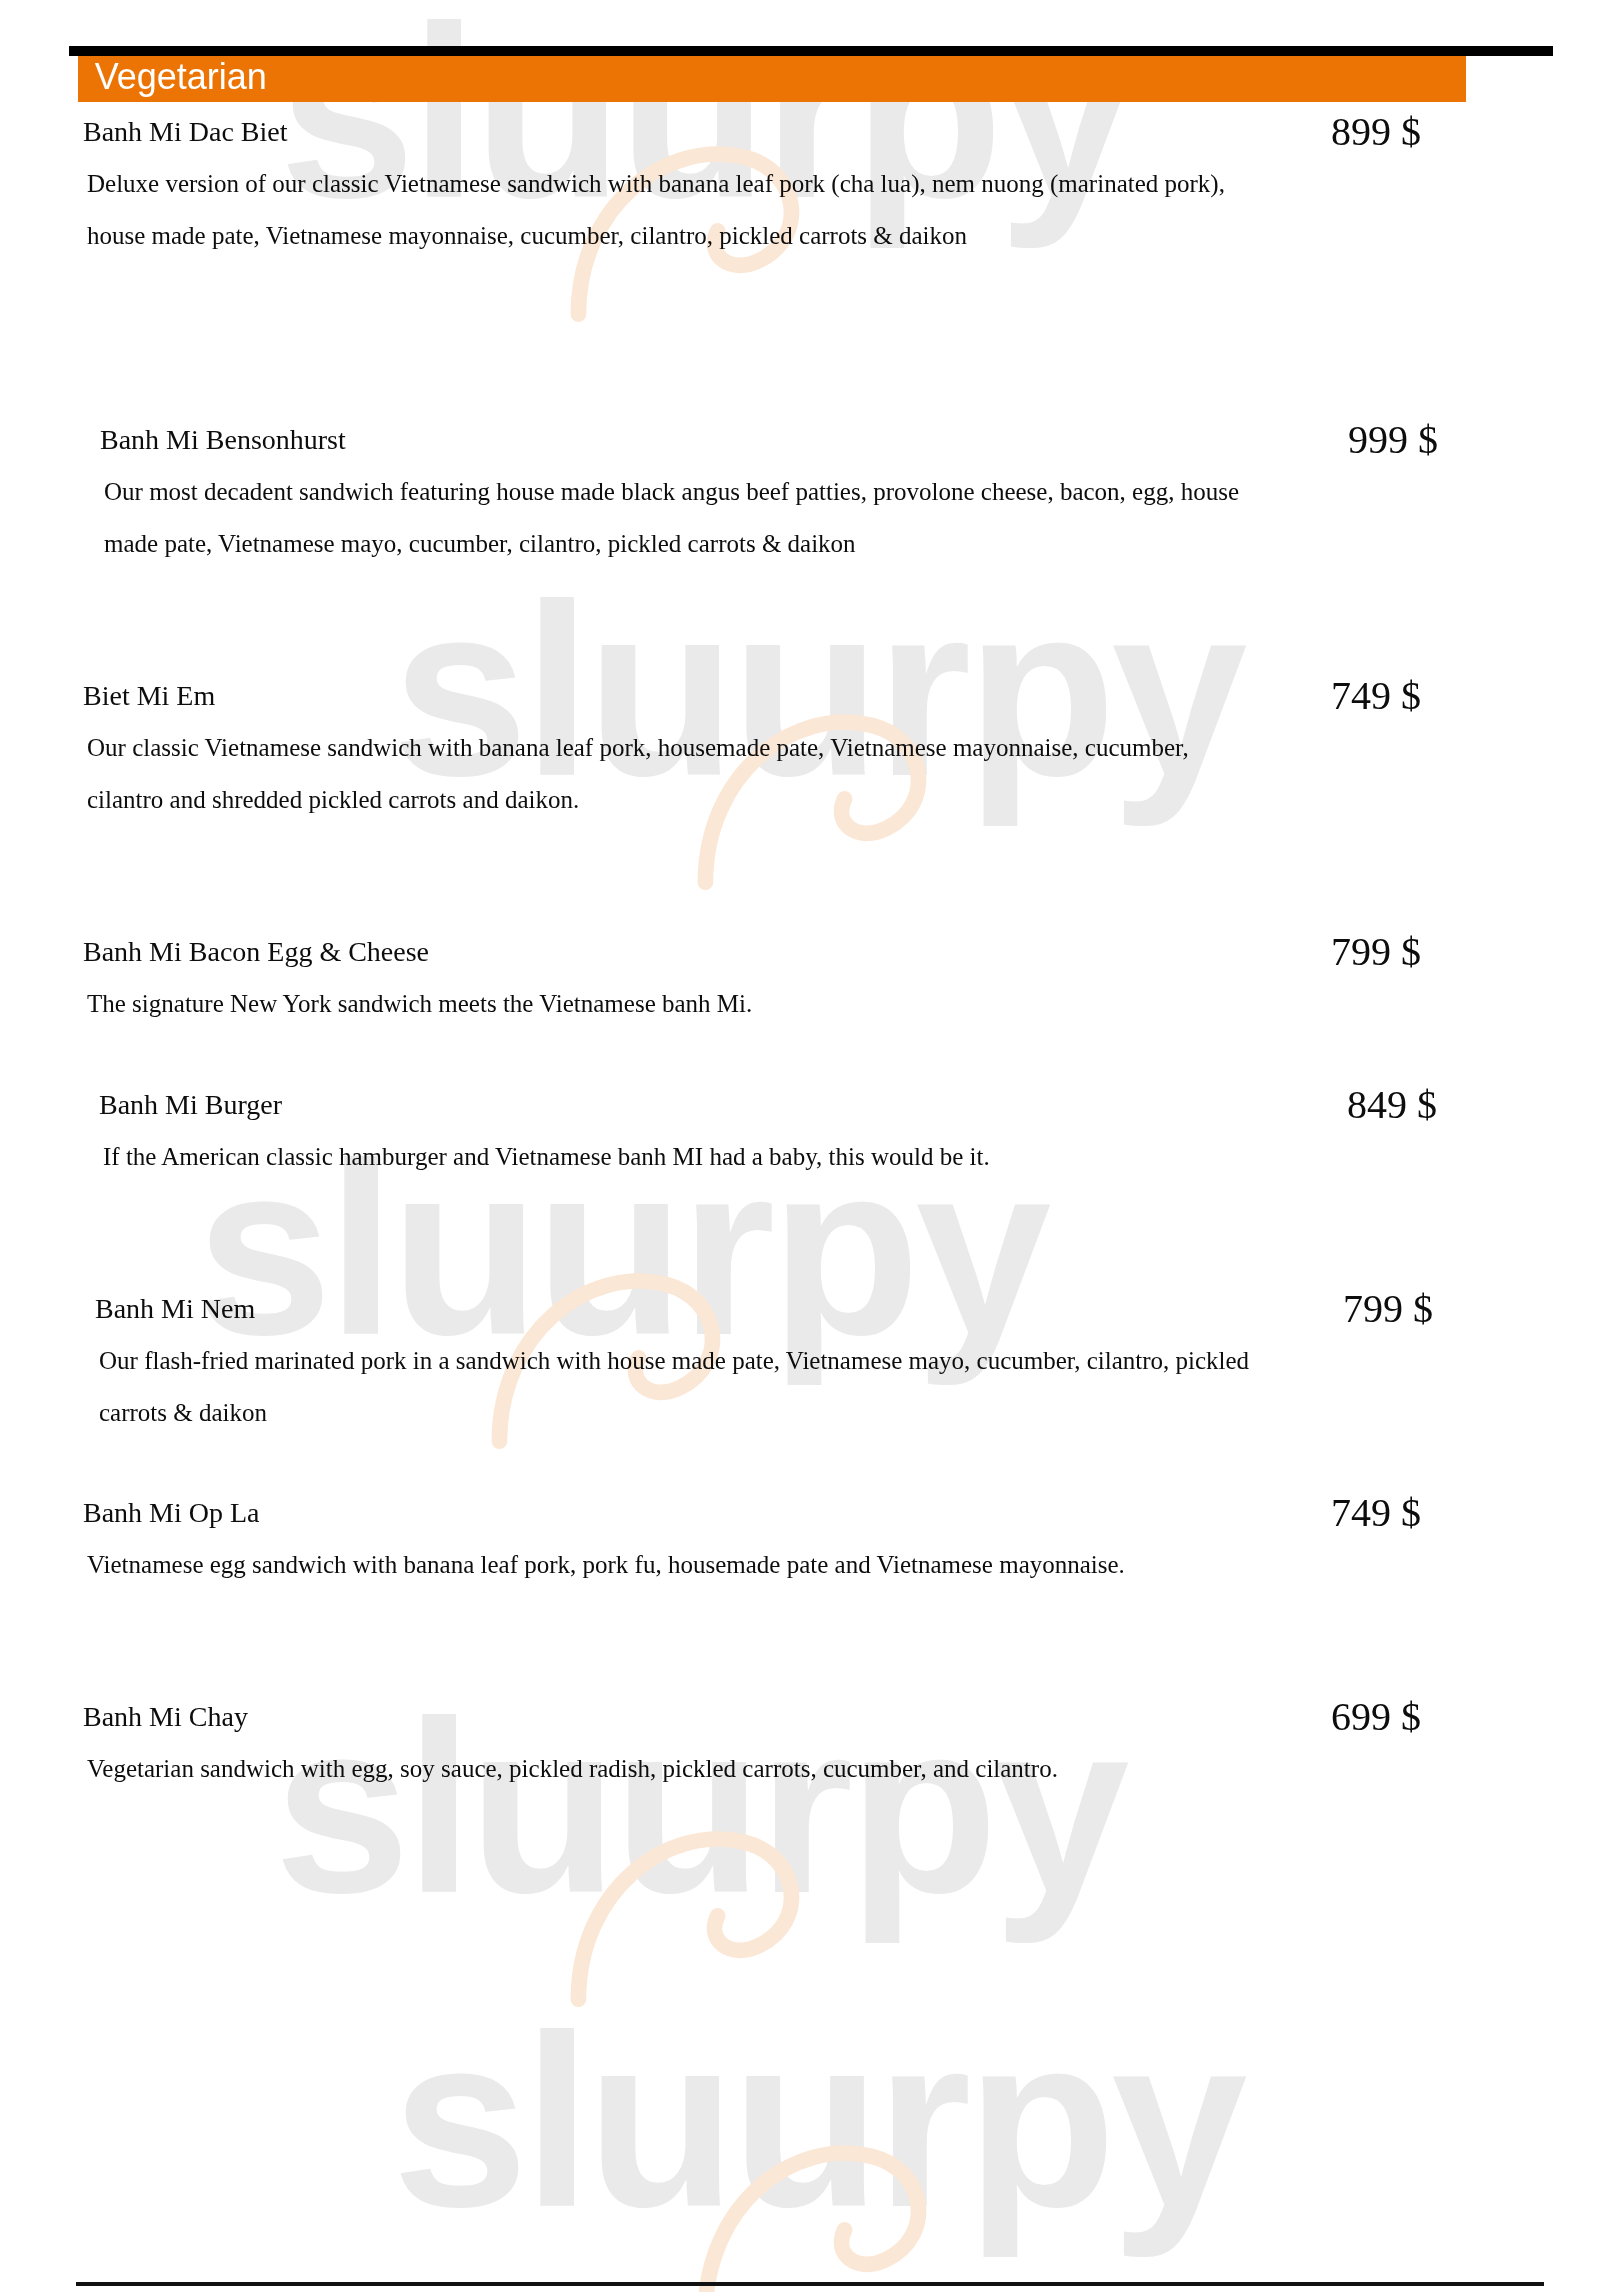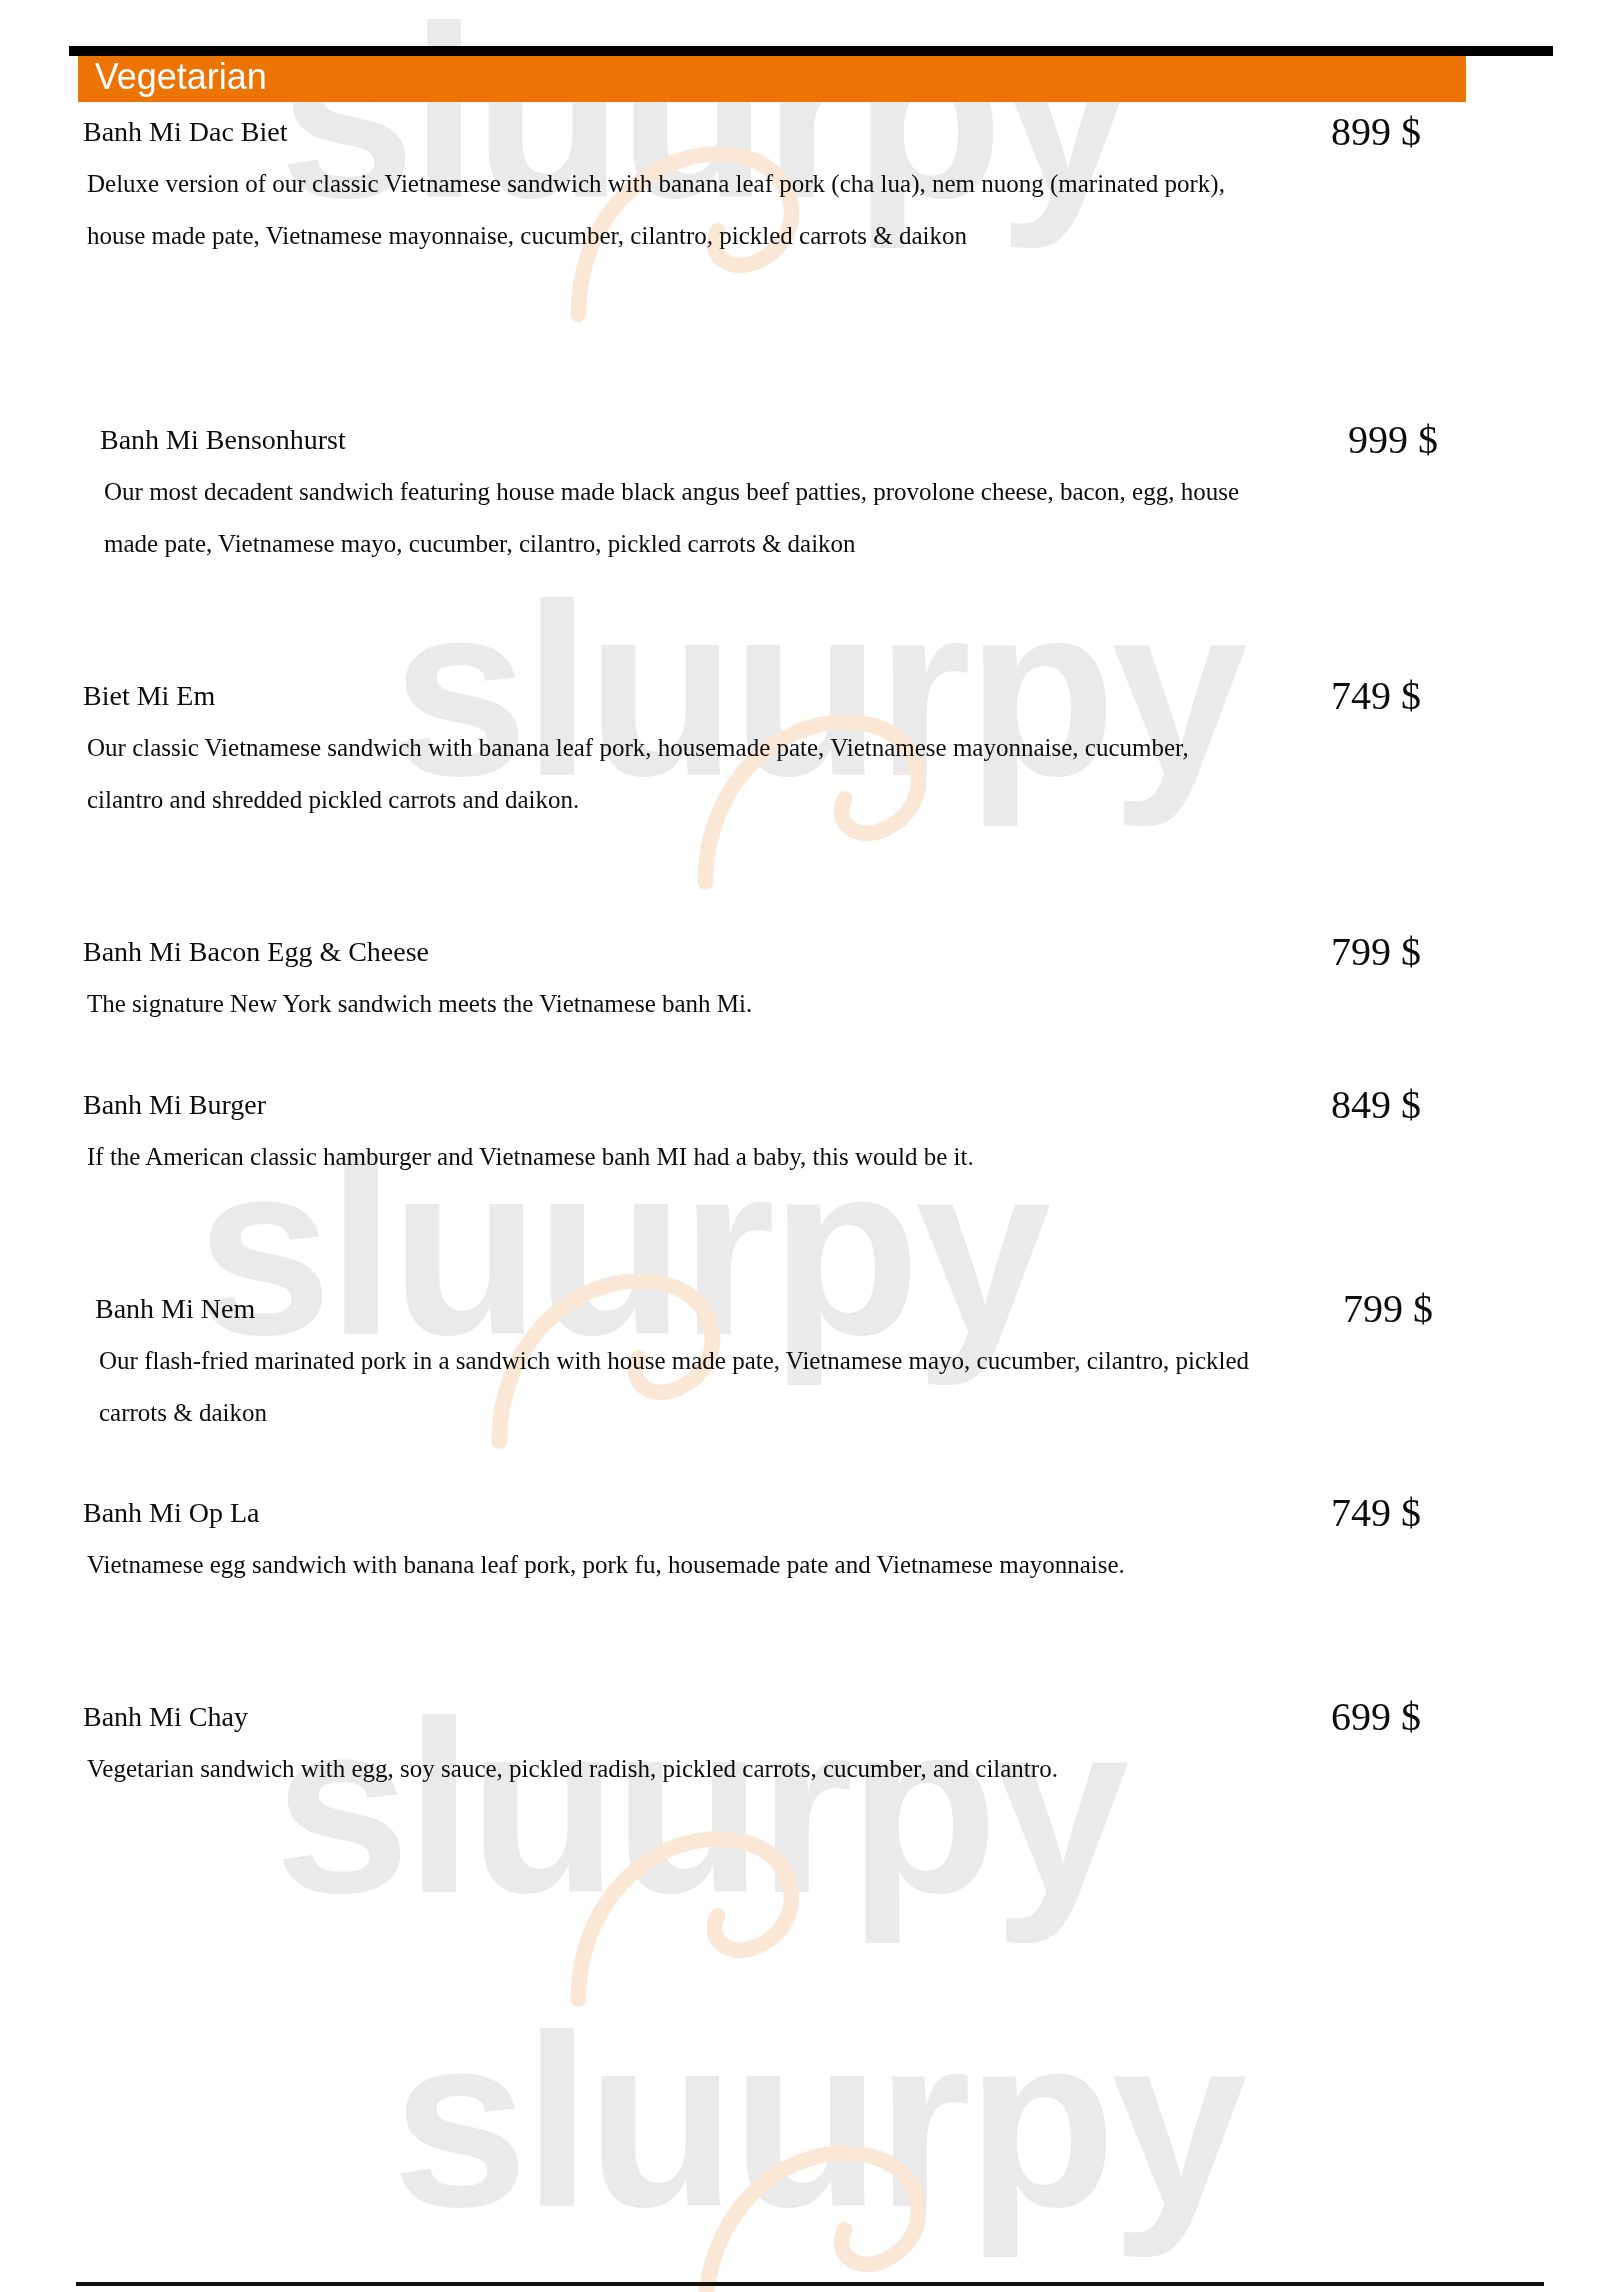--- a/index.html
+++ b/index.html
@@ -204,21 +204,21 @@
     </div>
 
     <div class="menu-item" style="height:122px;">
       <div class="item-row">
         <span class="item-name">Banh Mi Bacon Egg &amp; Cheese</span>
         <span class="item-price">799 $</span>
       </div>
       <p class="item-desc">The signature New York sandwich meets the Vietnamese banh Mi.</p>
     </div>
 
-    <div class="menu-item" style="height:173px;">
+    <div class="menu-item" style="height:173px;padding-left:16px;">
       <div class="item-row">
         <span class="item-name">Banh Mi Burger</span>
         <span class="item-price">849 $</span>
       </div>
       <p class="item-desc">If the American classic hamburger and Vietnamese banh MI had a baby, this would be it.</p>
     </div>
 
     <div class="menu-item" style="height:173px;padding-left:12px;">
       <div class="item-row">
         <span class="item-name">Banh Mi Nem</span>

